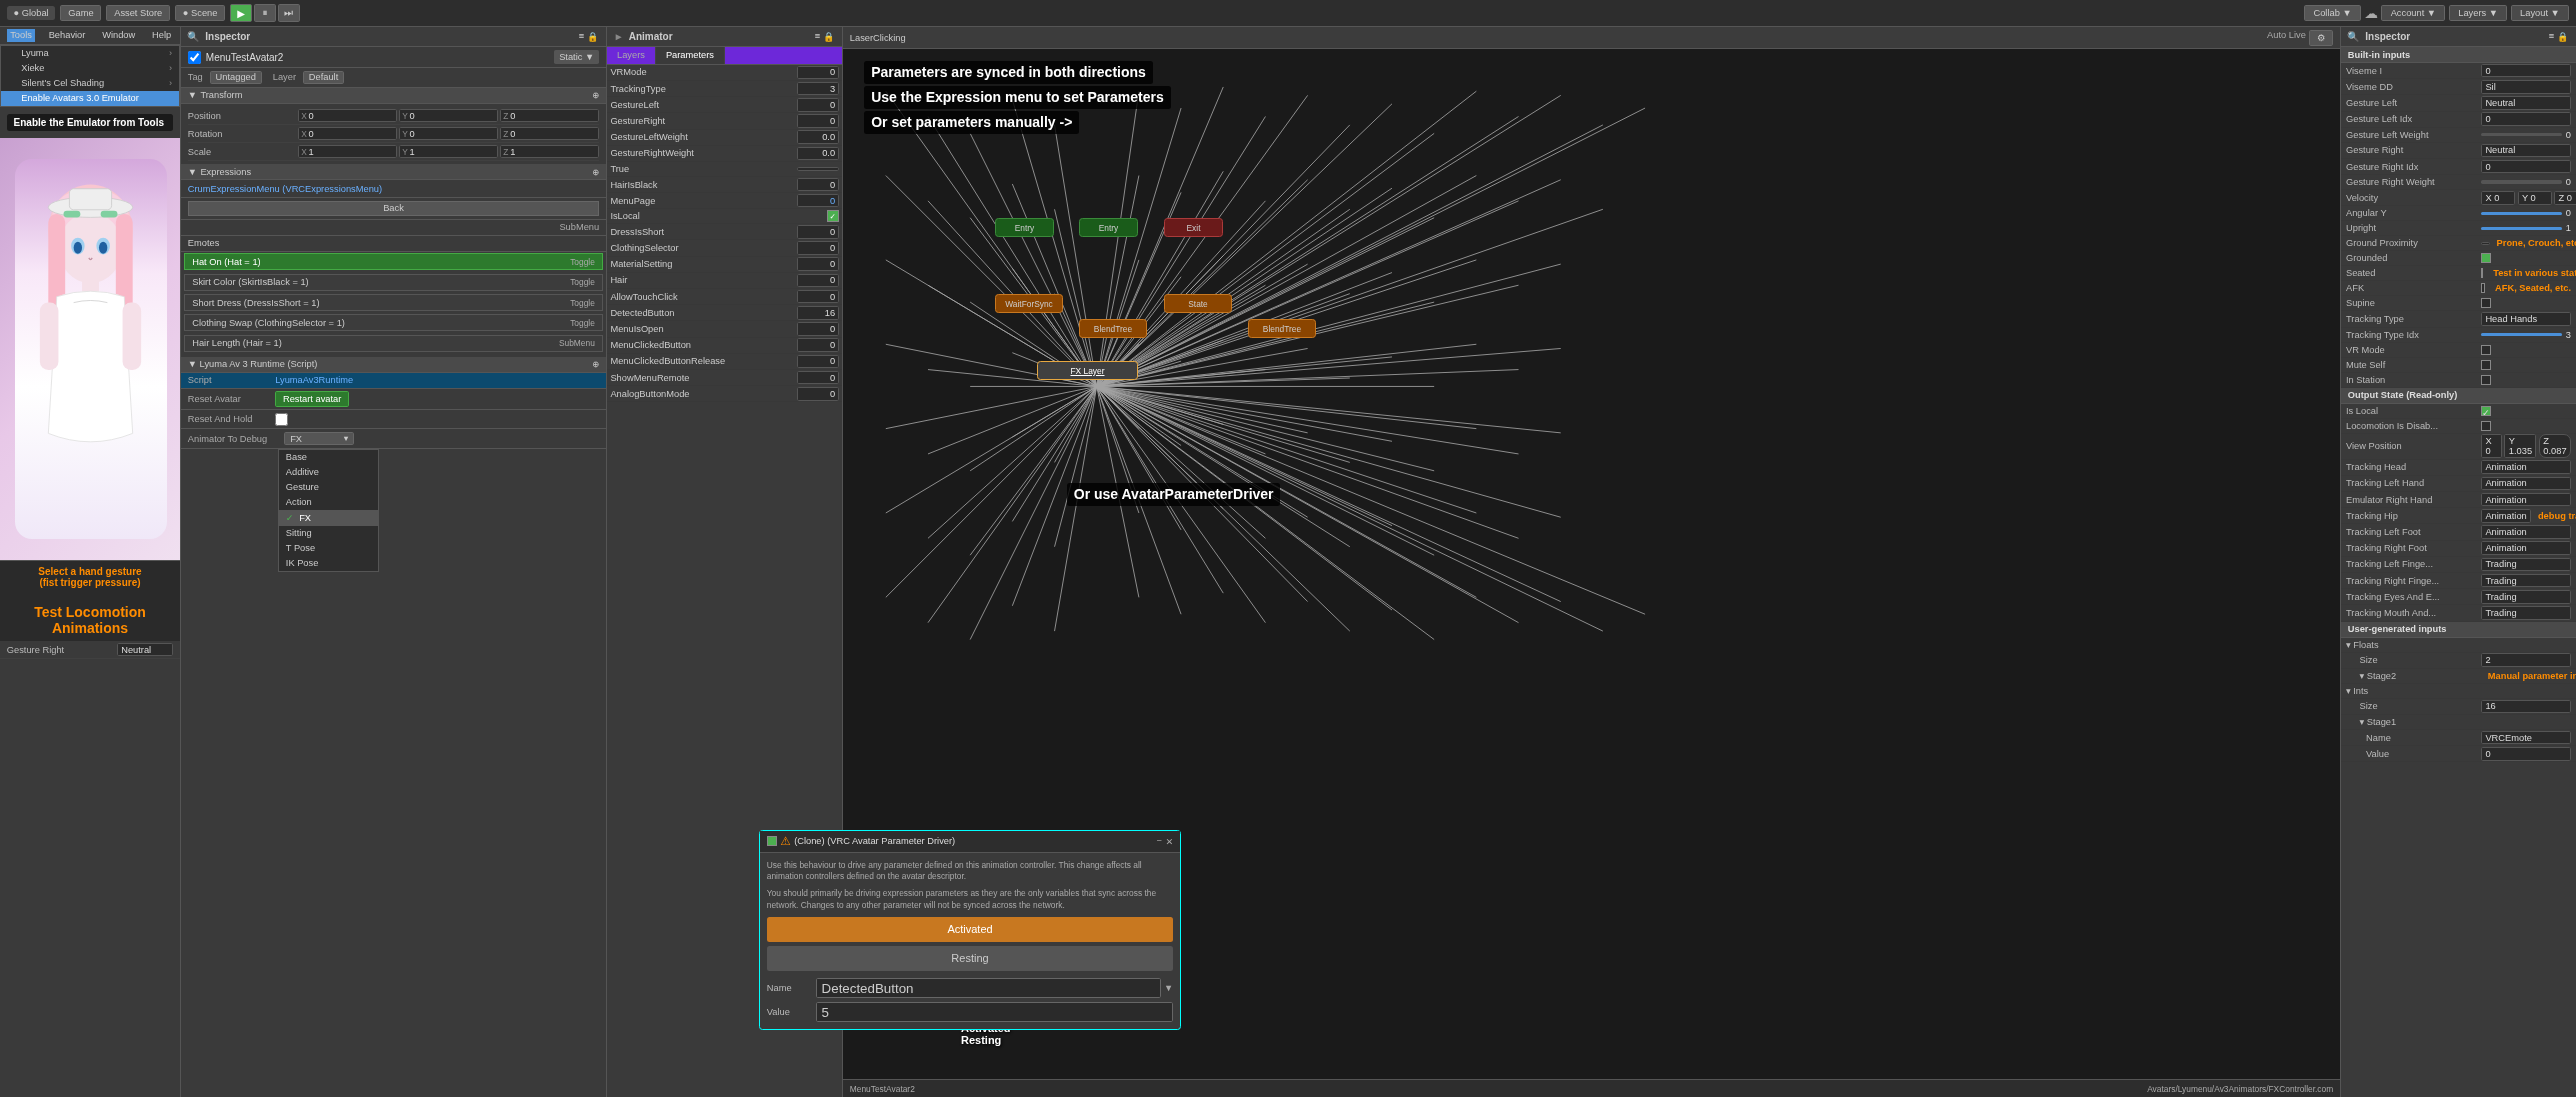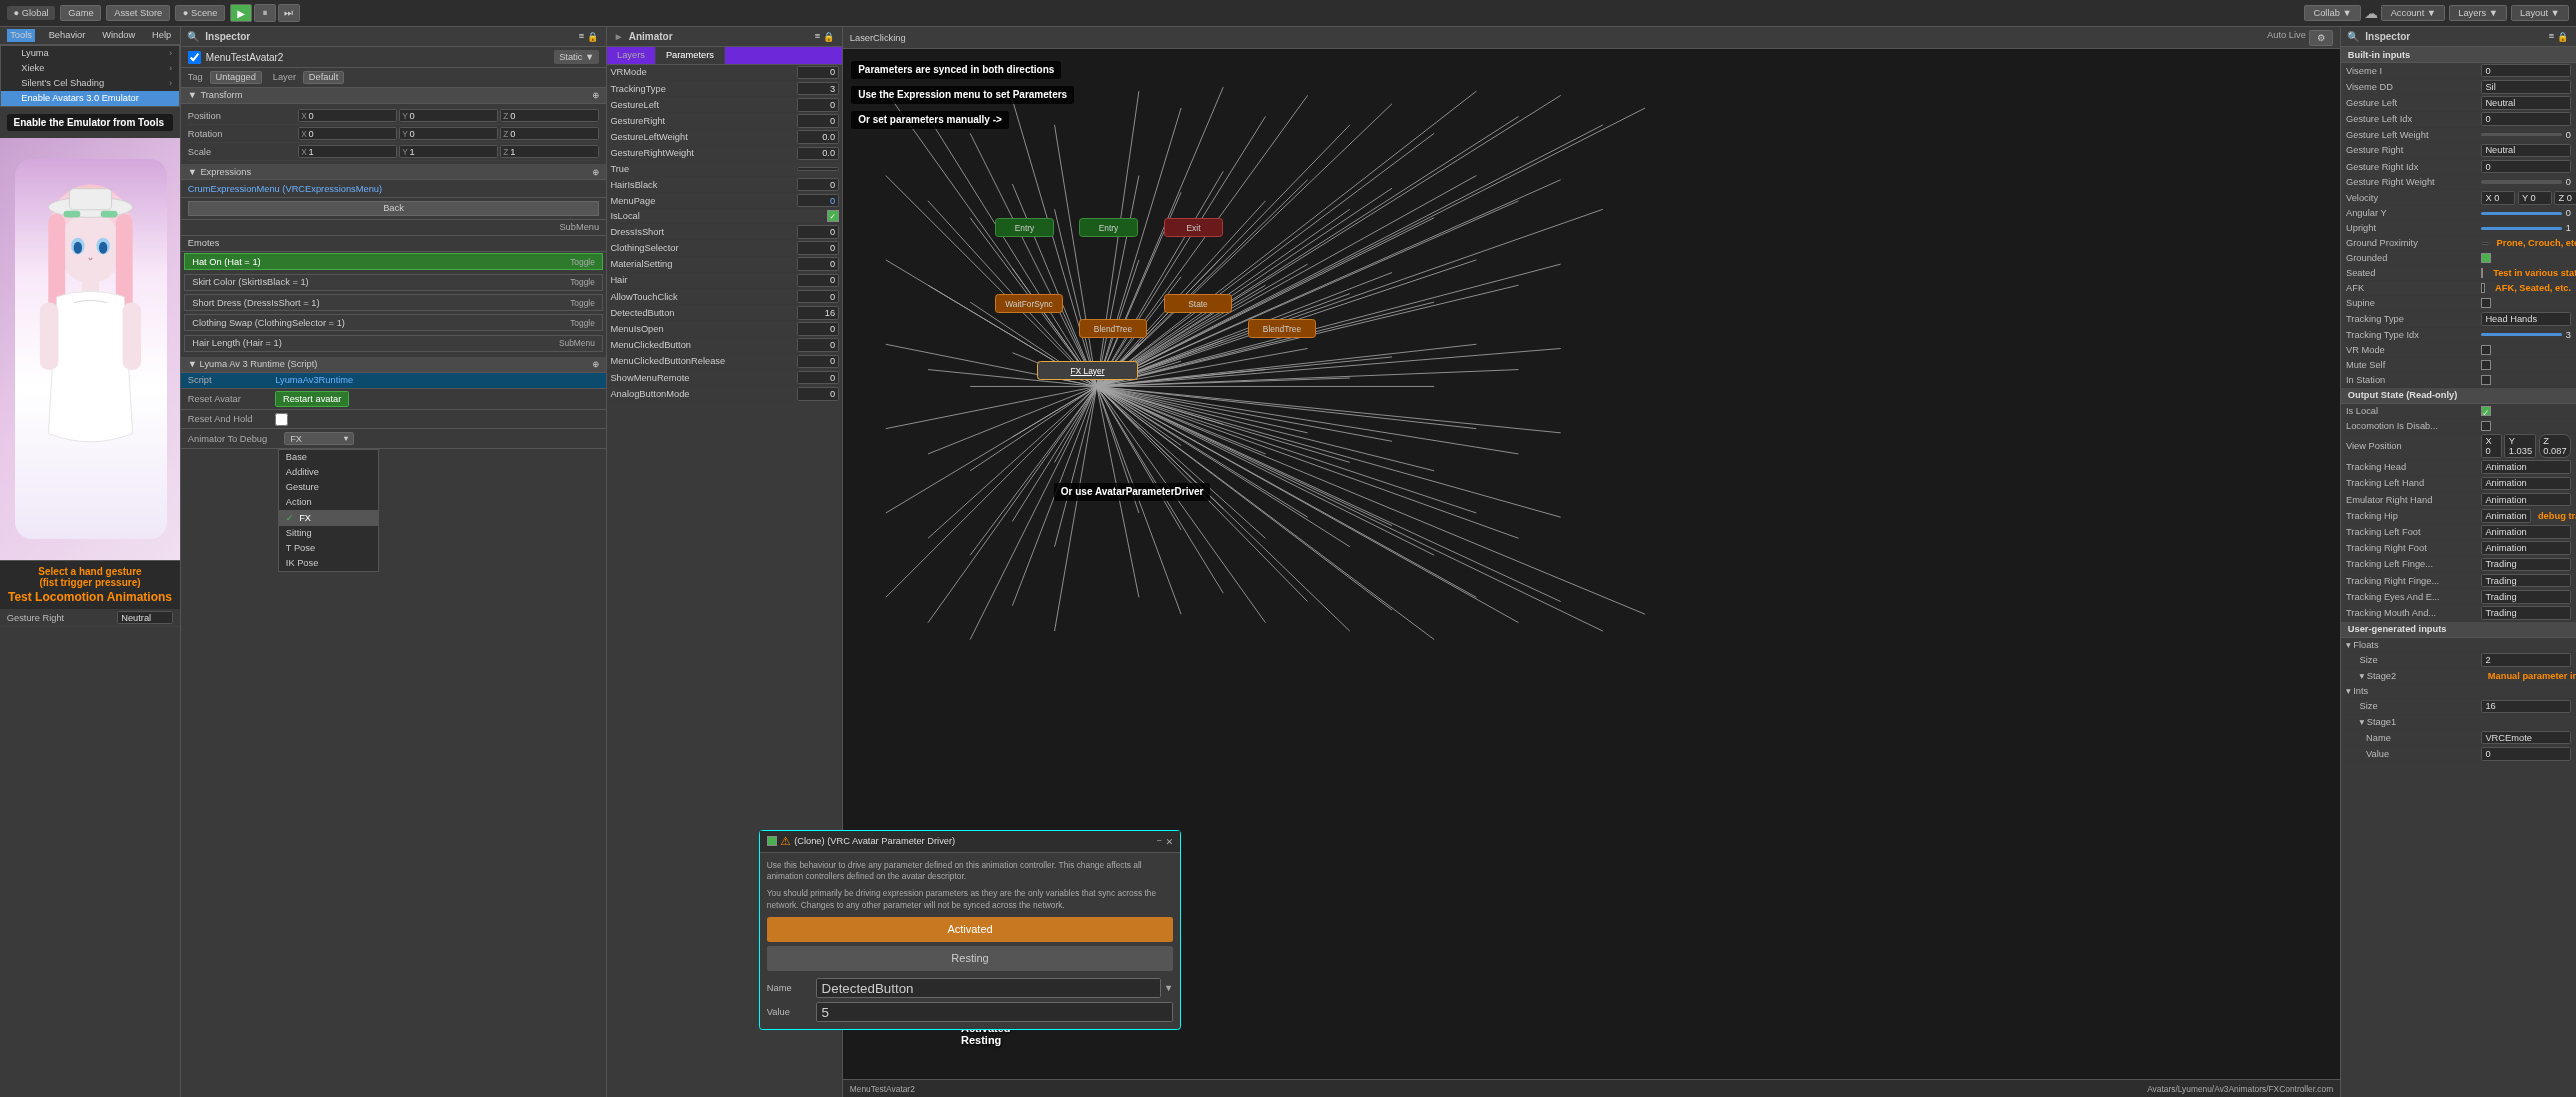--- a/index.html
+++ b/index.html
@@ -347,24 +347,25 @@
     .anim-node.red { background: #6a1a1a; border-color: #aa3a3a; }
     .anim-node.orange-bright { background: #404040; border-color: #e8a840; color: #fff; text-decoration: underline; }
 
     
     .annotation-box {
       position: absolute;
       background: rgba(0,0,0,0.8);
       color: #fff;
       padding: 3.4px 6.8px;
       border-radius: 2.5px;
-      font-size: 10px;
+      font-size: 14px;
       font-weight: bold;
       z-index: 300;
       pointer-events: none;
+      margin-left: 13px;
     }
 
     
     .param-driver-popup {
       position: absolute;
       background: #3a3a3a;
       border: 1.7px solid #00ffff;
       border-radius: 3.4px;
       width: 422px;
       font-size: 9.3px;
@@ -660,21 +661,21 @@
           <rect x="118" y="145" width="22" height="80" rx="10" fill="#f5e0e8"></rect>
 
           <rect x="48" y="36" width="20" height="8" rx="4" fill="#80d0a0"></rect>
           <rect x="92" y="36" width="20" height="8" rx="4" fill="#80d0a0"></rect>
         </svg>
       </div>
     </div>
 
     <div style="padding: 5px 6.8px; background: #2a2a2a; border-top: 0.8px solid #555;">
       <div style="color: #ff8c00; font-size: 10px; font-weight: bold; text-align: center;">Select a hand gesture<br>(fist trigger pressure)</div>
-      <div style="color: #ff8c00; font-size: 12px; font-weight: bold; text-align: center; margin-top: 2px;">Test Locomotion Animations</div>
+      <div style="color: #ff8c00; font-size: 14px; font-weight: bold; text-align: center; margin-top: 16px;">Test Locomotion Animations</div>
     </div>
 
     <div class="prop-row" style="padding: 1.7px 6.8px;">
       <span class="prop-label">Gesture Right</span>
       <span class="prop-value">Neutral</span>
     </div>
 
   </div>
 
   <div class="mid-left-panel">

